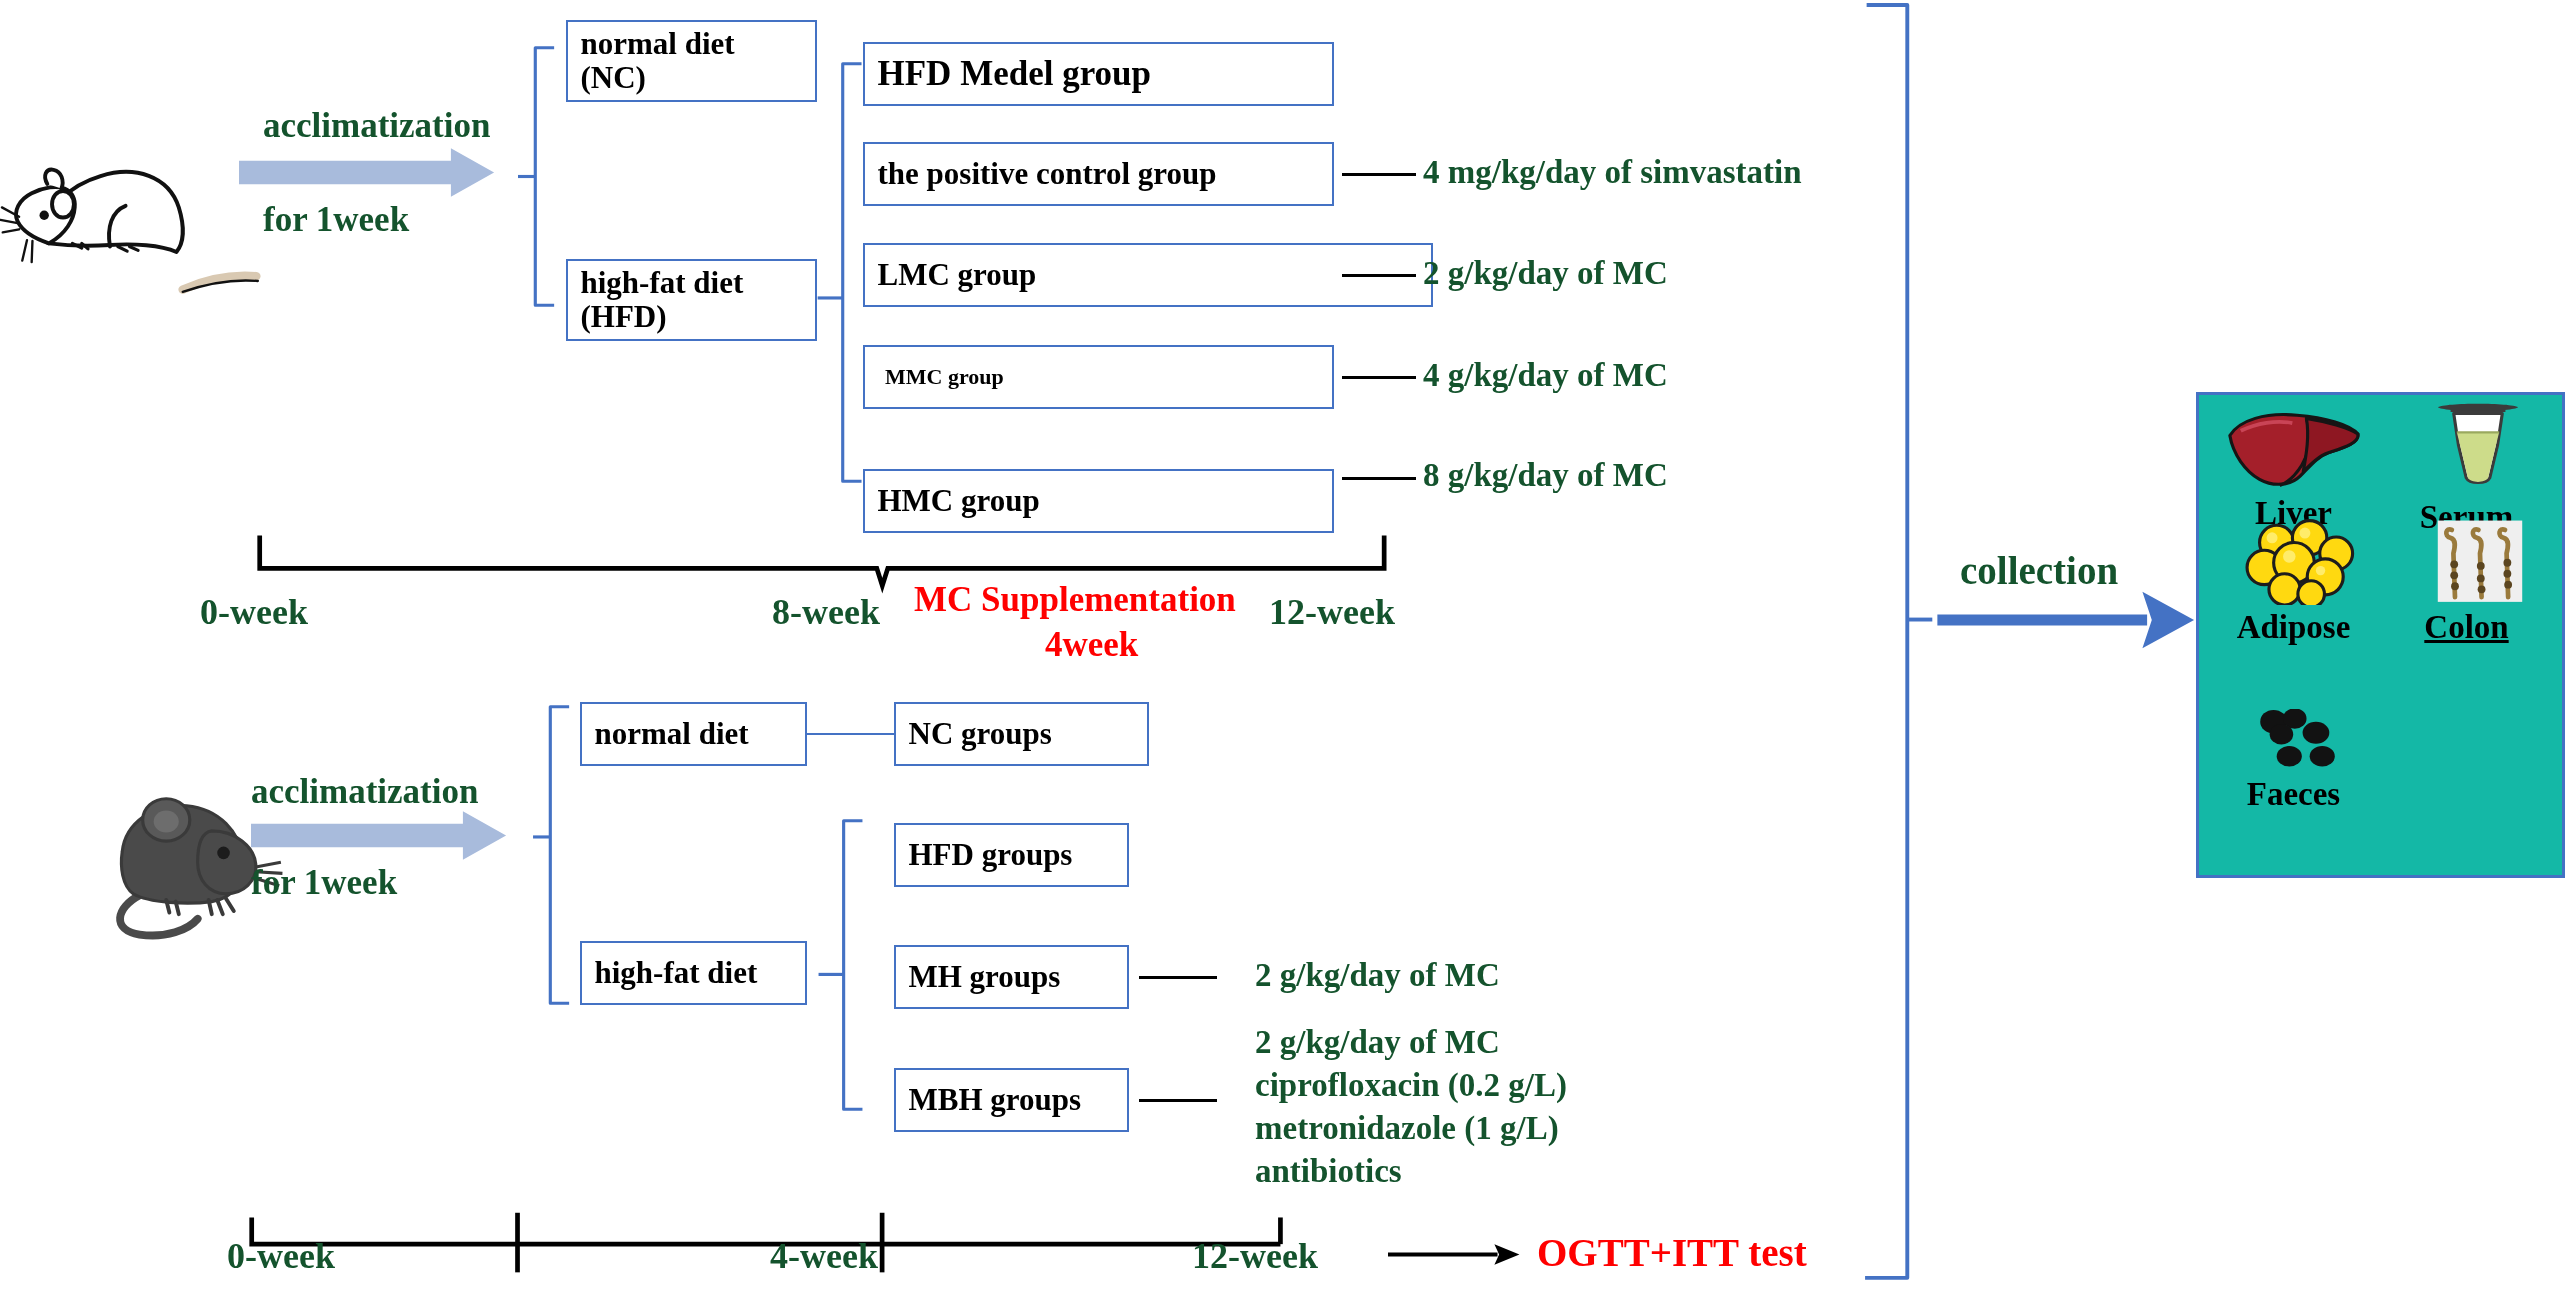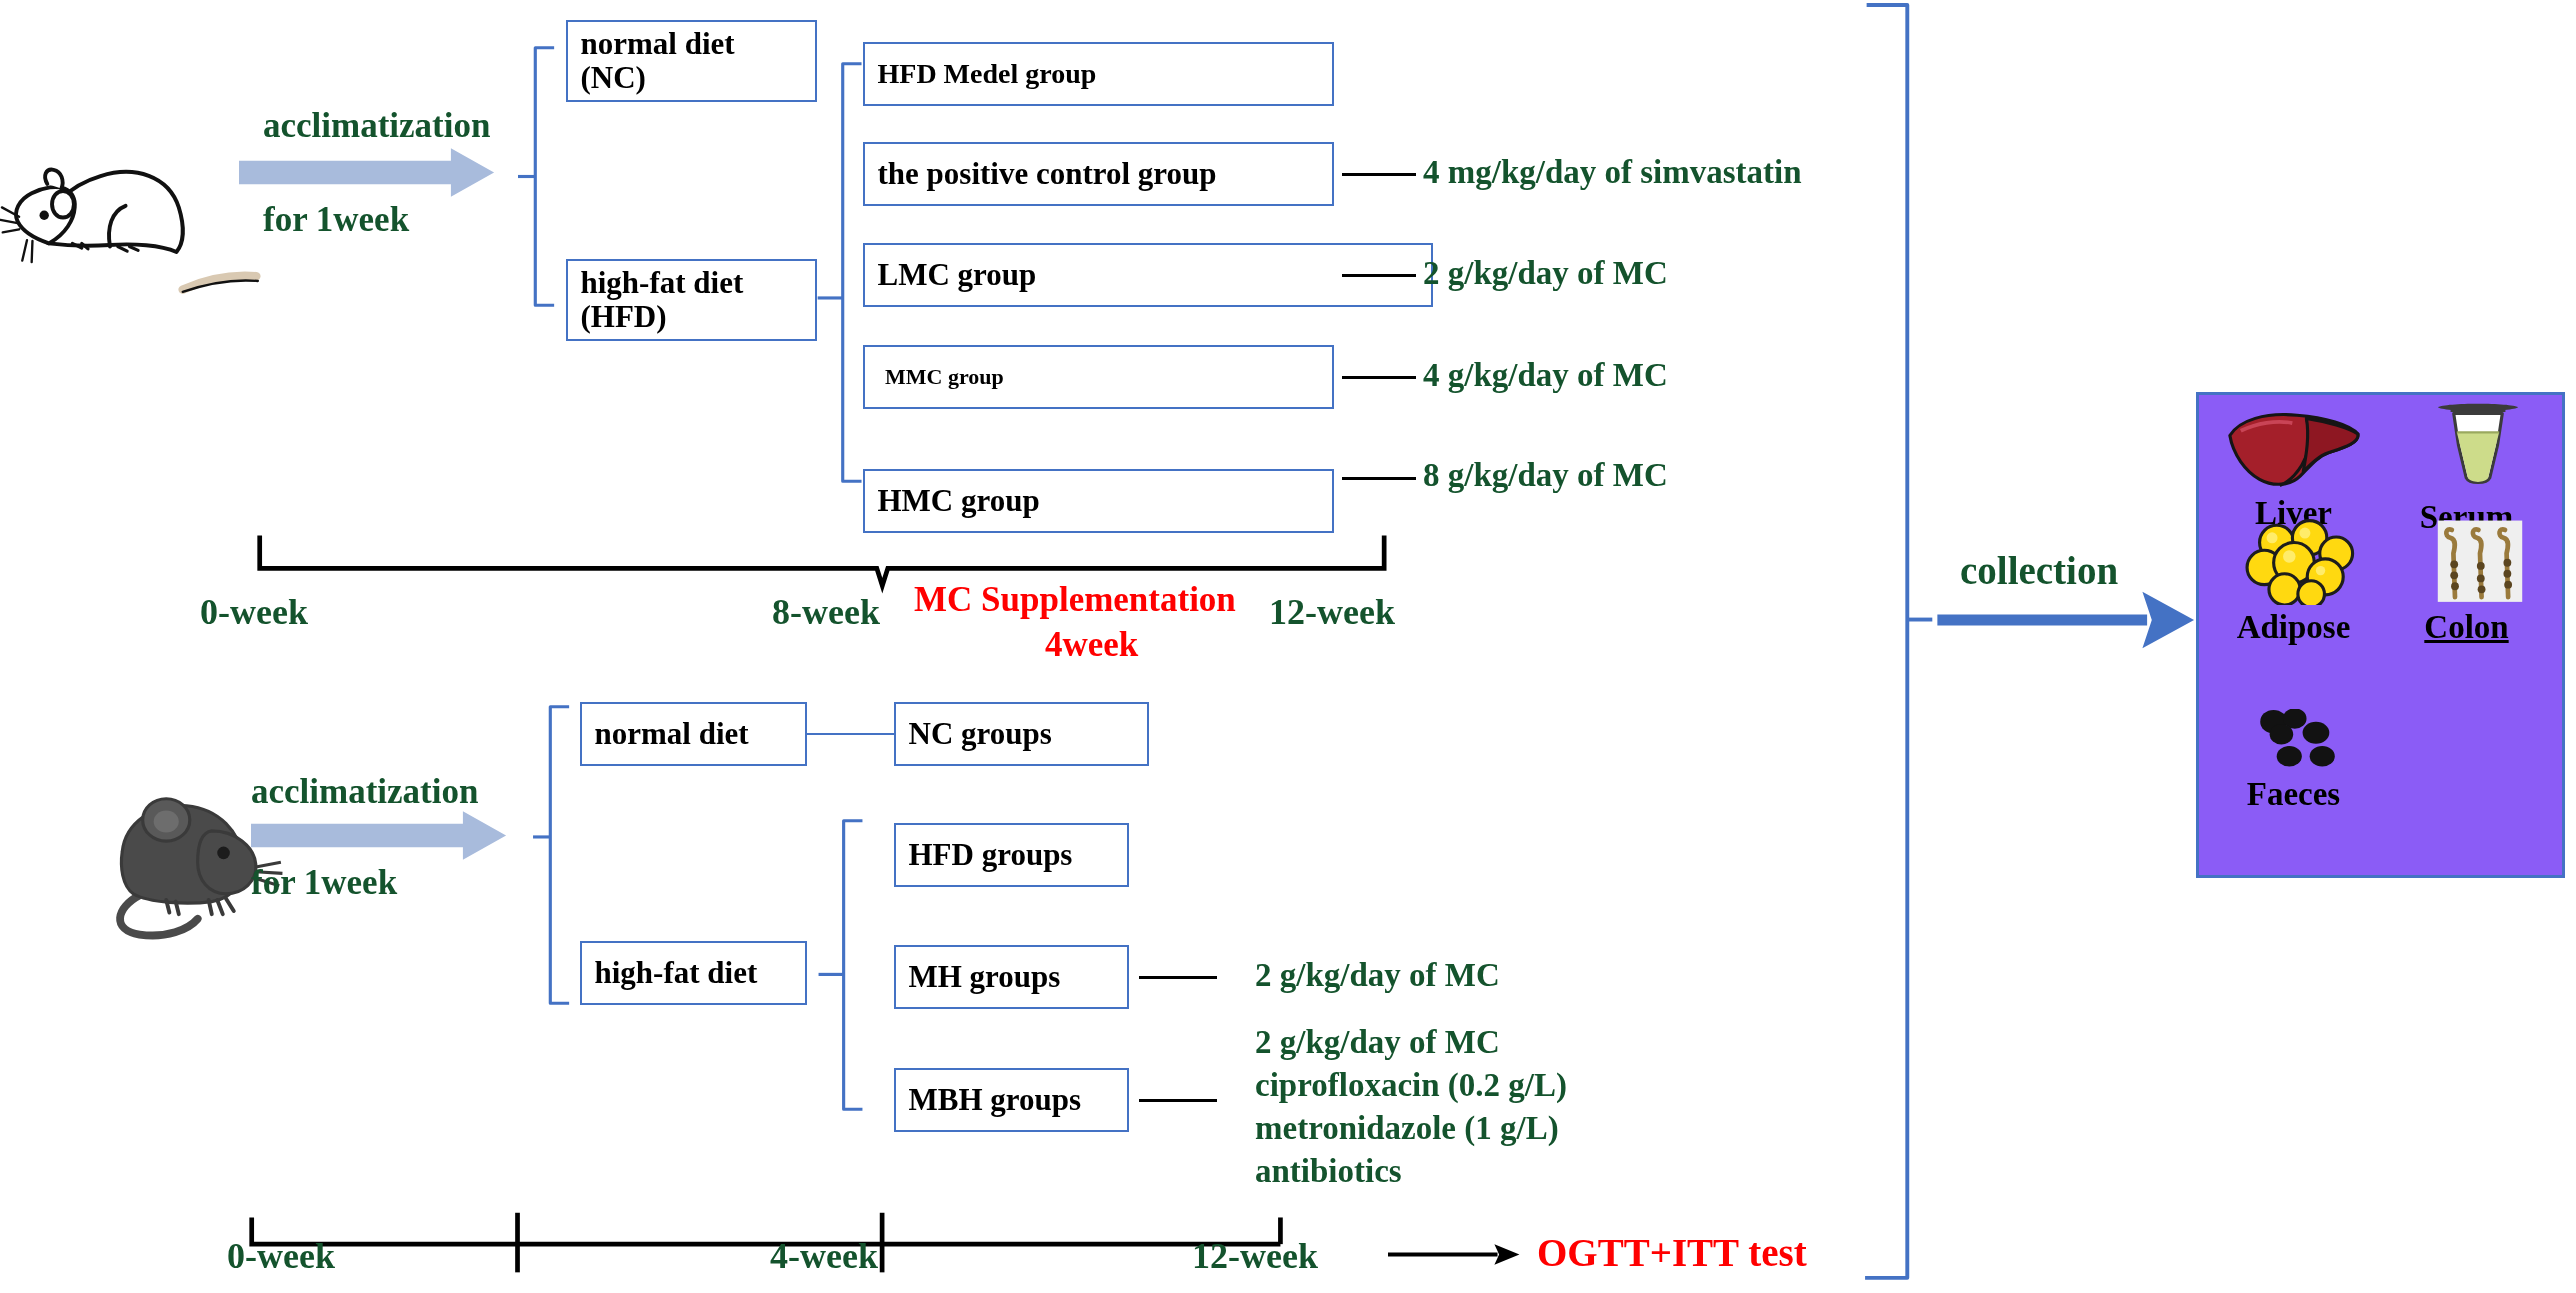--- a/index.html
+++ b/index.html
@@ -17,21 +17,21 @@
        padding-left:12.5px;}
 
   
   .hline{position:absolute;background:#000;height:3.1px;}
   .bline{position:absolute;background:#4472C4;height:2.4px;}
 
   
   .svgabs{position:absolute;overflow:visible;}
 
   
-  .collection-panel{position:absolute;border:3.1px solid #4472C4;background:#8b5cf6;
+  .collection-panel{position:absolute;border:3.1px solid #4472C4;background:#14b8a6;
         box-sizing:border-box;}
   .spec{position:absolute;text-align:center;}
   .spec .caption{font-weight:bold;font-family:"Liberation Serif",serif;
         color:#000;white-space:pre;display:block;}
 
   .red{color:#FF0000;}
 </style>
 </head>
 <body>
 
@@ -89,21 +89,21 @@
     <span class="boxlabel" style="font-size:31px;">high-fat diet
 (HFD)</span>
   </div>
 
   <svg class="svgabs" style="left:816px;top:59px;width:55px;height:427px;" viewBox="0 0 70 545">
     <path d="M58,6 L34,6 L34,539 L58,539" fill="none" stroke="#4472C4" stroke-width="4" stroke-linejoin="round"></path>
     <path d="M34,305 L2,305" fill="none" stroke="#4472C4" stroke-width="4"></path>
   </svg>
 
   <div class="box" style="left:863px;top:42px;width:471px;height:64px;">
-    <span class="boxlabel" style="font-size:28px;text-align:right;">HFD Medel group</span>
+    <span class="boxlabel" style="font-size:35px;text-align:right;">HFD Medel group</span>
   </div>
 
   <div class="box" style="left:863px;top:142px;width:471px;height:64px;">
     <span class="boxlabel" style="font-size:31px;">the positive control group</span>
   </div>
   <div class="hline" style="left:1342px;top:173px;width:74px;"></div>
   <div class="txt" style="left:1423px;top:154px;font-size:33px;">4 mg/kg/day of simvastatin</div>
 
   <div class="box" style="left:863px;top:243px;width:570px;height:64px;">
     <span class="boxlabel" style="font-size:31px;">LMC group</span>

